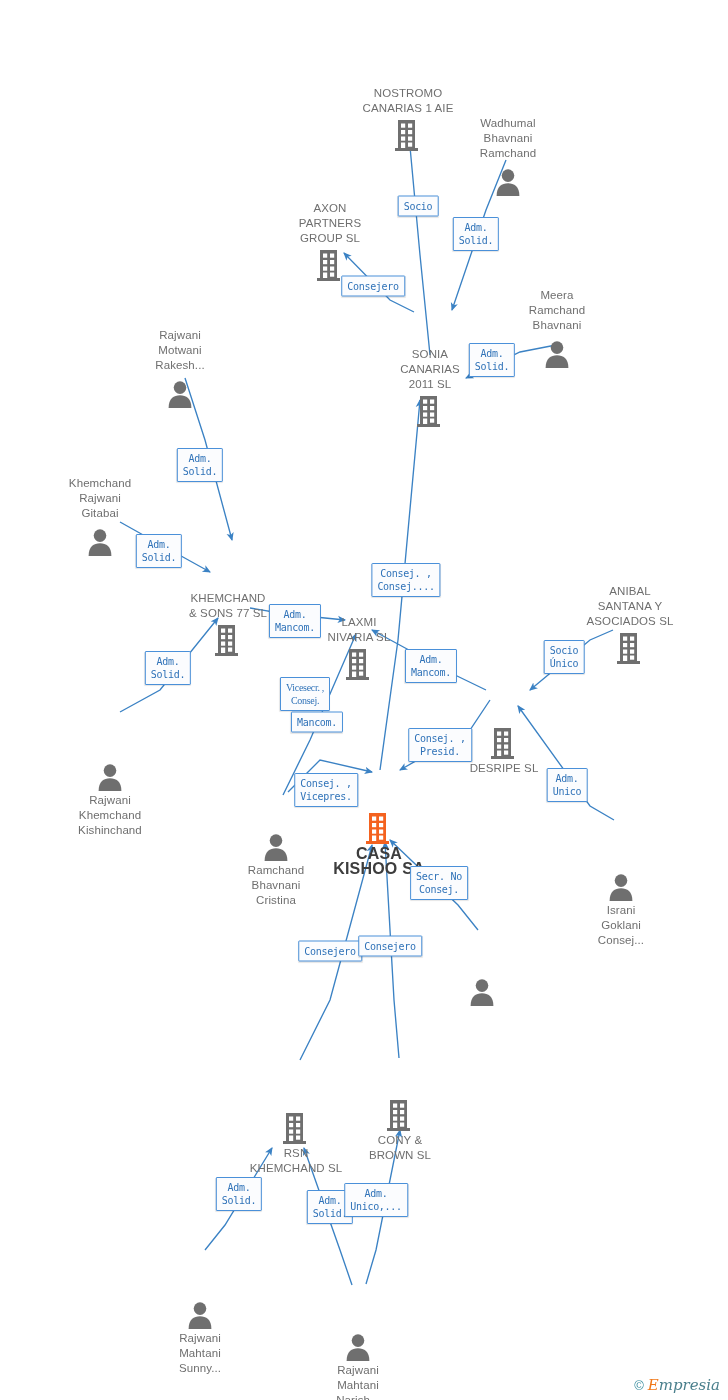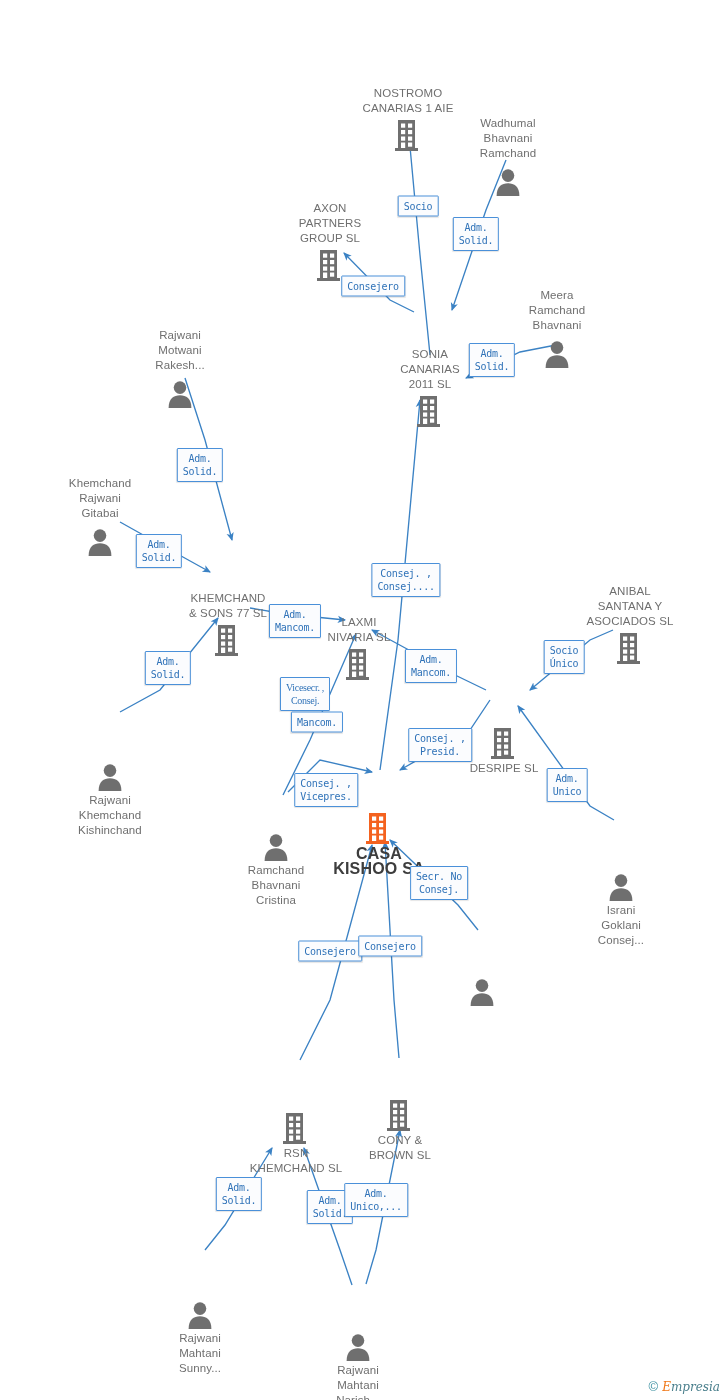--- a/index.html
+++ b/index.html
@@ -80,21 +80,21 @@
     align-items: center;
     gap: 4px;
   }
   .wm-c {
     font-size: 13px;
     color: #3a8fa0;
   }
   .wm-text {
     font-family: "DejaVu Serif", "Liberation Serif", serif;
     font-style: italic;
-    font-size: 12px;
+    font-size: 15px;
     color: #4a7f8c;
   }
   .wm-text::first-letter {
     color: #f07818;
   }
 </style>
 </head>
 <body>
 
 <div id="canvas">

